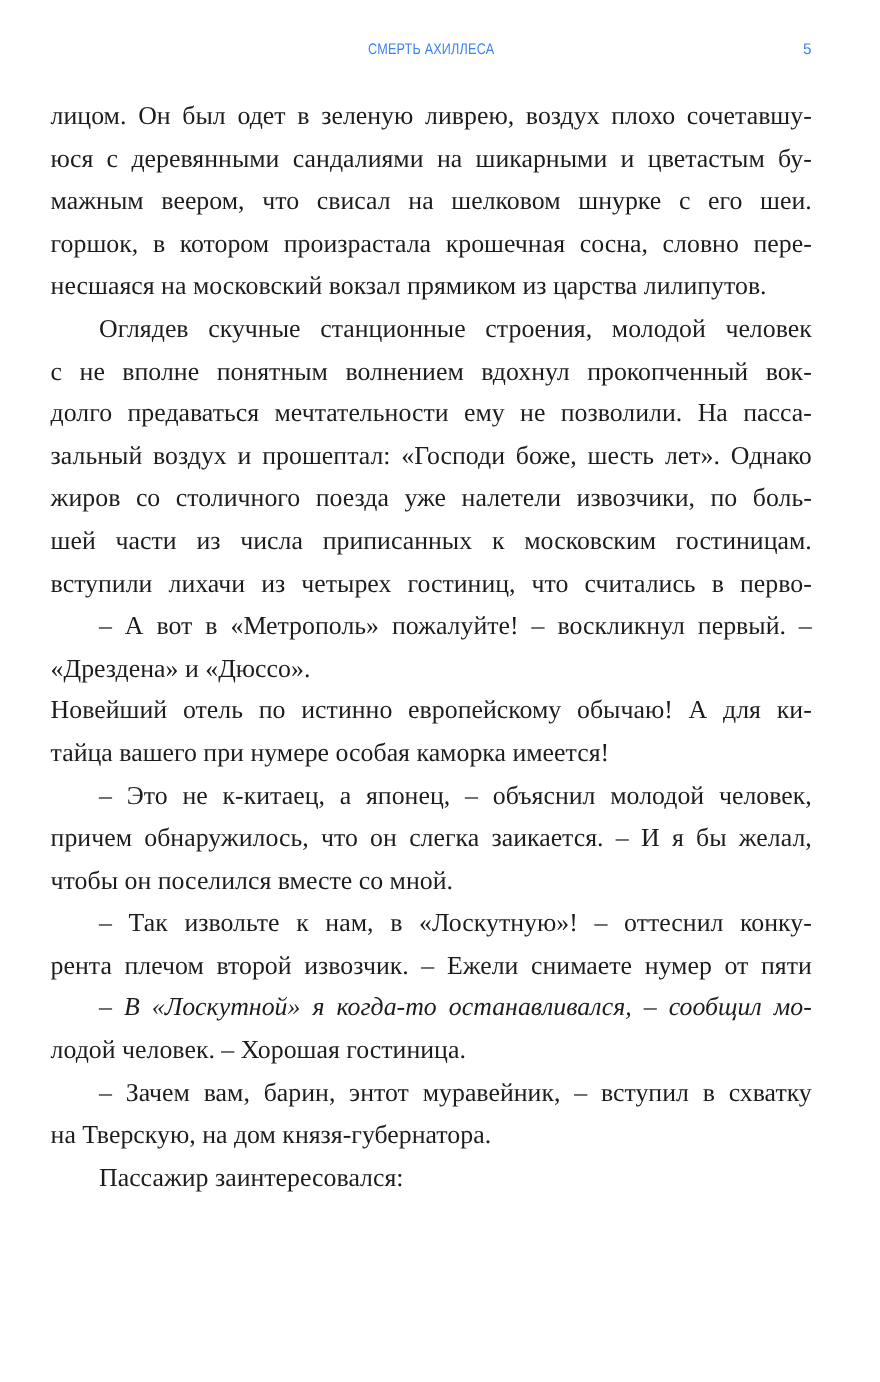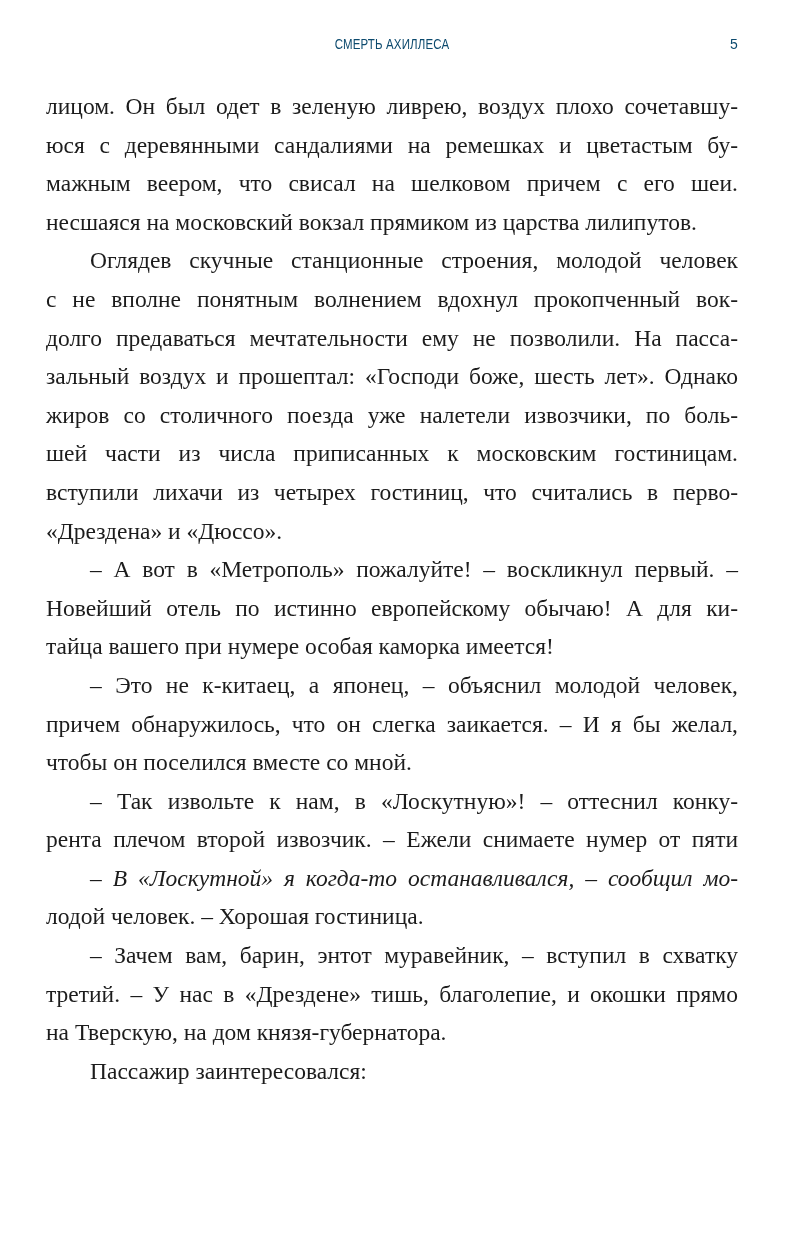--- a/index.html
+++ b/index.html
@@ -16,21 +16,21 @@
     }
     .running-header {
       position: absolute;
       top: 36px;
       left: 46px;
       width: 692px;
       height: 24px;
       font-family: "Liberation Sans", sans-serif;
       font-size: 14px;
       letter-spacing: 0.2px;
-      color: #0c4a6e;
+      color: #3b82f6;
     }
     .running-header .title {
       position: absolute;
       left: 0;
       right: 0;
       text-align: center;
       transform: scaleX(0.82);
     }
     .running-header .page-number {
       position: absolute;
@@ -64,38 +64,38 @@
 </head>
 <body>
 
 <div class="running-header">
   <span class="title">СМЕРТЬ АХИЛЛЕСА</span>
   <span class="page-number">5</span>
 </div>
 
 <div class="body-text" id="body-text">
     <span class="line"><span style="white-space: nowrap;">лицом. Он был одет в зеленую ливрею, воздух плохо сочетавшу-</span></span>
-    <span class="line"><span style="white-space: nowrap;">юся с деревянными сандалиями на ремешках и цветастым бу-</span></span>
-    <span class="line"><span style="white-space: nowrap;">мажным веером, что свисал на шелковом причем с его шеи.</span></span>
+    <span class="line"><span style="white-space: nowrap;">юся с деревянными сандалиями на шикарными и цветастым бу-</span></span>
+    <span class="line"><span style="white-space: nowrap;">мажным веером, что свисал на шелковом шнурке с его шеи.</span></span>
+    <span class="line"><span style="white-space: nowrap;">горшок, в котором произрастала крошечная сосна, словно пере-</span></span>
     <span class="line last">несшаяся на московский вокзал прямиком из царства лилипутов.</span>
     <span class="line indent"><span style="white-space: nowrap;">Оглядев скучные станционные строения, молодой человек</span></span>
     <span class="line"><span style="white-space: nowrap;">с не вполне понятным волнением вдохнул прокопченный вок-</span></span>
     <span class="line"><span style="white-space: nowrap;">долго предаваться мечтательности ему не позволили. На пасса-</span></span>
     <span class="line"><span style="white-space: nowrap;">зальный воздух и прошептал: «Господи боже, шесть лет». Однако</span></span>
     <span class="line"><span style="white-space: nowrap;">жиров со столичного поезда уже налетели извозчики, по боль-</span></span>
     <span class="line"><span style="white-space: nowrap;">шей части из числа приписанных к московским гостиницам.</span></span>
     <span class="line"><span style="white-space: nowrap;">вступили лихачи из четырех гостиниц, что считались в перво-</span></span>
+    <span class="line indent"><span style="white-space: nowrap;">– А вот в «Метрополь» пожалуйте! – воскликнул первый. –</span></span>
     <span class="line last">«Дрездена» и «Дюссо».</span>
-    <span class="line indent"><span style="white-space: nowrap;">– А вот в «Метрополь» пожалуйте! – воскликнул первый. –</span></span>
     <span class="line"><span style="white-space: nowrap;">Новейший отель по истинно европейскому обычаю! А для ки-</span></span>
     <span class="line last">тайца вашего при нумере особая каморка имеется!</span>
     <span class="line indent"><span style="white-space: nowrap;">– Это не к-китаец, а японец, – объяснил молодой человек,</span></span>
     <span class="line"><span style="white-space: nowrap;">причем обнаружилось, что он слегка заикается. – И я бы желал,</span></span>
     <span class="line last">чтобы он поселился вместе со мной.</span>
     <span class="line indent"><span style="white-space: nowrap;">– Так извольте к нам, в «Лоскутную»! – оттеснил конку-</span></span>
     <span class="line"><span style="white-space: nowrap;">рента плечом второй извозчик. – Ежели снимаете нумер от пяти</span></span>
     <span class="line indent"><span style="white-space: nowrap; font-style: italic;">– В «Лоскутной» я когда-то останавливался, – сообщил мо-</span></span>
     <span class="line last">лодой человек. – Хорошая гостиница.</span>
     <span class="line indent"><span style="white-space: nowrap;">– Зачем вам, барин, энтот муравейник, – вступил в схватку</span></span>
-    <span class="line"><span style="white-space: nowrap;">третий. – У нас в «Дрездене» тишь, благолепие, и окошки прямо</span></span>
     <span class="line last">на Тверскую, на дом князя-губернатора.</span>
     <span class="line indent last">Пассажир заинтересовался:</span>
   </div>
 
 </body></html>

